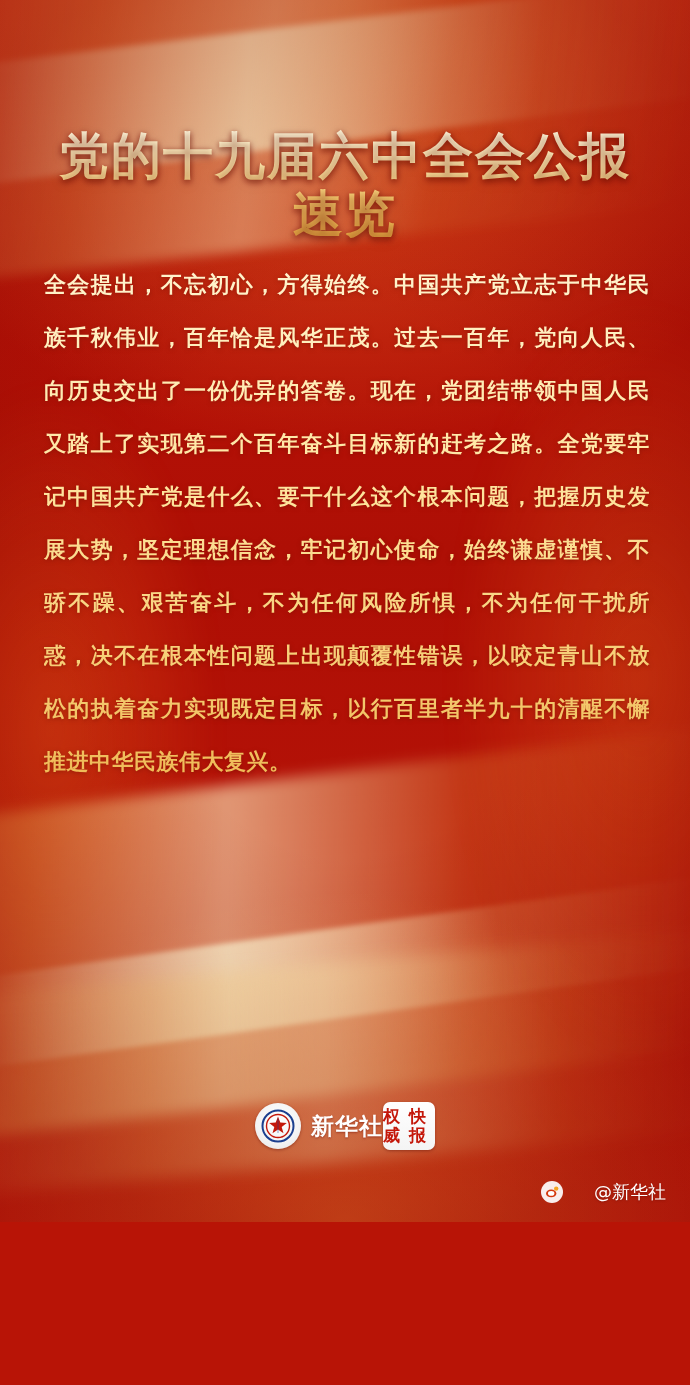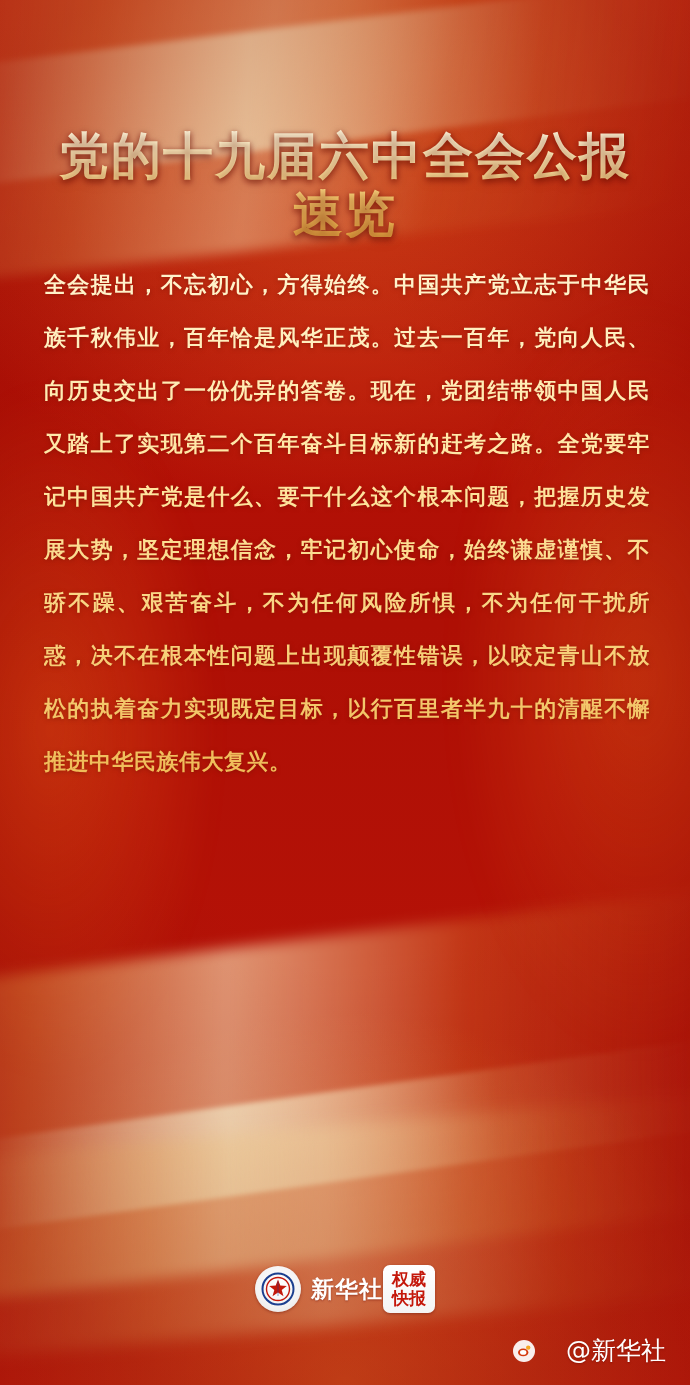--- a/index.html
+++ b/index.html
@@ -10,21 +10,21 @@
     width: 690px;
     height: 1385px;
     overflow: hidden;
     font-family: "Liberation Sans", sans-serif;
     background: #b81406;
   }
 
   .poster {
     position: relative;
     width: 690px;
-    height: 1385px;
+    height: 1222px;
     overflow: hidden;
     background:
       radial-gradient(ellipse 120% 60% at 50% 0%, rgba(255,170,60,0.45) 0%, rgba(214,30,12,0.0) 62%),
       radial-gradient(ellipse 100% 45% at 50% 100%, rgba(255,170,60,0.40) 0%, rgba(200,20,8,0.0) 60%),
       linear-gradient(180deg, #c4150a 0%, #b91207 18%, #ae0f05 45%, #b51207 72%, #c01409 100%);
   }
 
   
   .sweep {
     position: absolute;
@@ -178,21 +178,20 @@
     letter-spacing: 1px;
     font-family: "DejaVu Sans", "Liberation Sans", sans-serif;
     text-shadow: 0 1px 2px rgba(110,10,0,0.5);
   }
   .badge {
     width: 52px;
     height: 48px;
     border-radius: 7px;
     background: linear-gradient(180deg, #ffffff 0%, #f4f4f4 100%);
     display: flex;
-    flex-direction: column;
     align-items: center;
     justify-content: center;
     line-height: 1.1;
     box-shadow: 0 1px 3px rgba(80,6,0,0.4);
   }
   .badge span {
     font-size: 17px;
     font-weight: bold;
     color: #c4170a;
     font-family: "DejaVu Sans", "Liberation Sans", sans-serif;
@@ -214,21 +213,21 @@
     background: rgba(255,255,255,0.92);
     display: flex;
     align-items: center;
     justify-content: center;
     color: #d4380d;
     font-size: 14px;
     font-weight: bold;
     font-family: "DejaVu Sans", "Liberation Sans", sans-serif;
   }
   .weibo-handle {
-    font-size: 25px;
+    font-size: 18px;
     color: #ffffff;
     font-family: "DejaVu Sans", "Liberation Sans", sans-serif;
     text-shadow: 0 1px 2px rgba(110,10,0,0.5);
     margin-left: 24px;
   }
 </style>
 </head>
 <body>
 
 <div class="poster">

